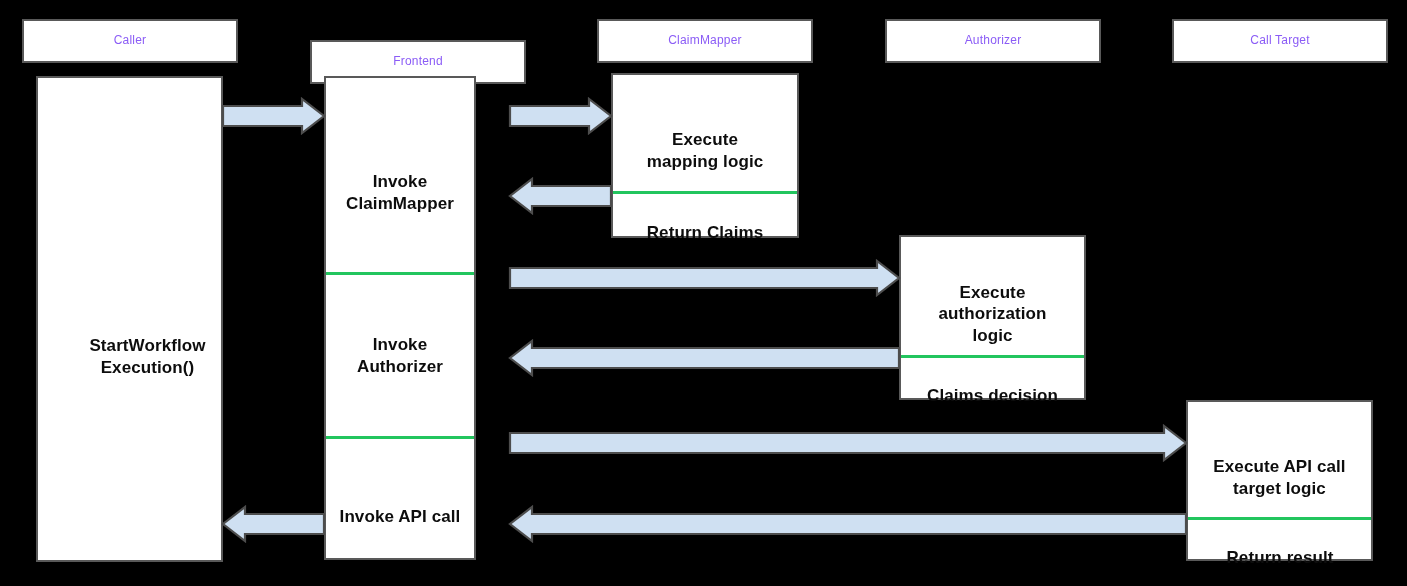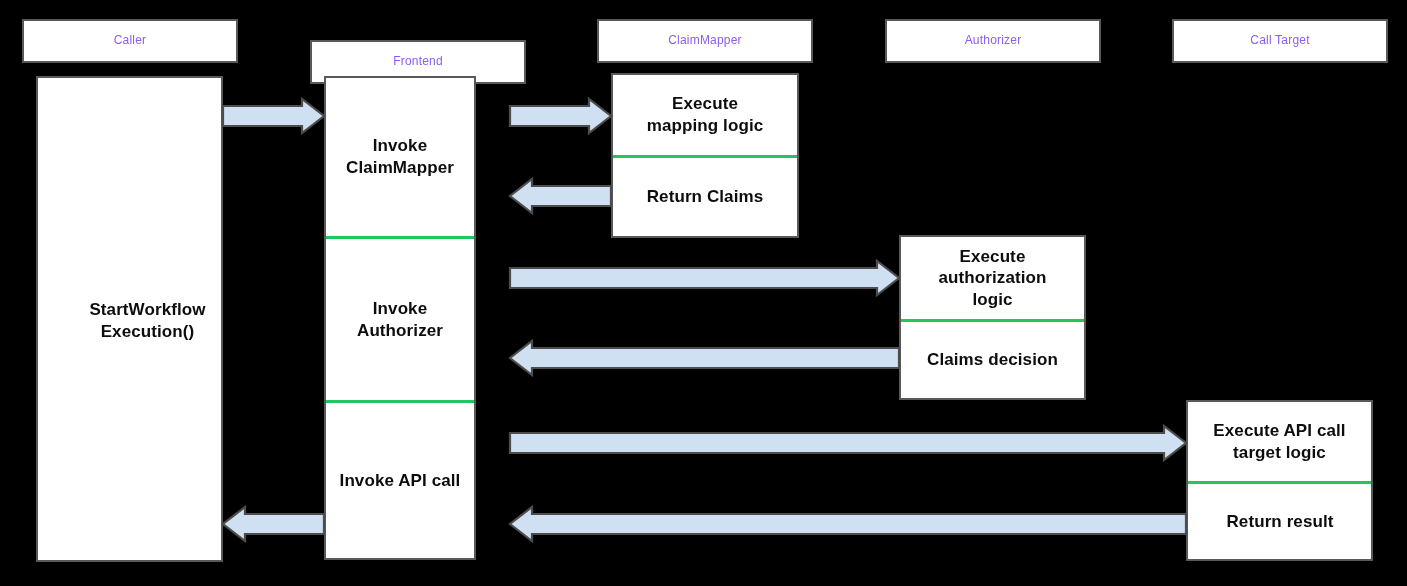--- a/index.html
+++ b/index.html
@@ -49,20 +49,21 @@
   .segment {
     position: absolute;
     box-sizing: border-box;
     left: 0;
     right: 0;
     display: flex;
     align-items: center;
     justify-content: center;
     text-align: center;
     padding: 0 8px;
+    margin-top: 36px;
   }
   .segment.divider-top {
     border-top: 3px solid #22c55e;
   }
   .segment .slabel {
     font-family: "Liberation Sans", sans-serif;
     font-size: 17px;
     font-weight: 700;
     color: #0d0d0d;
     line-height: 1.27;

